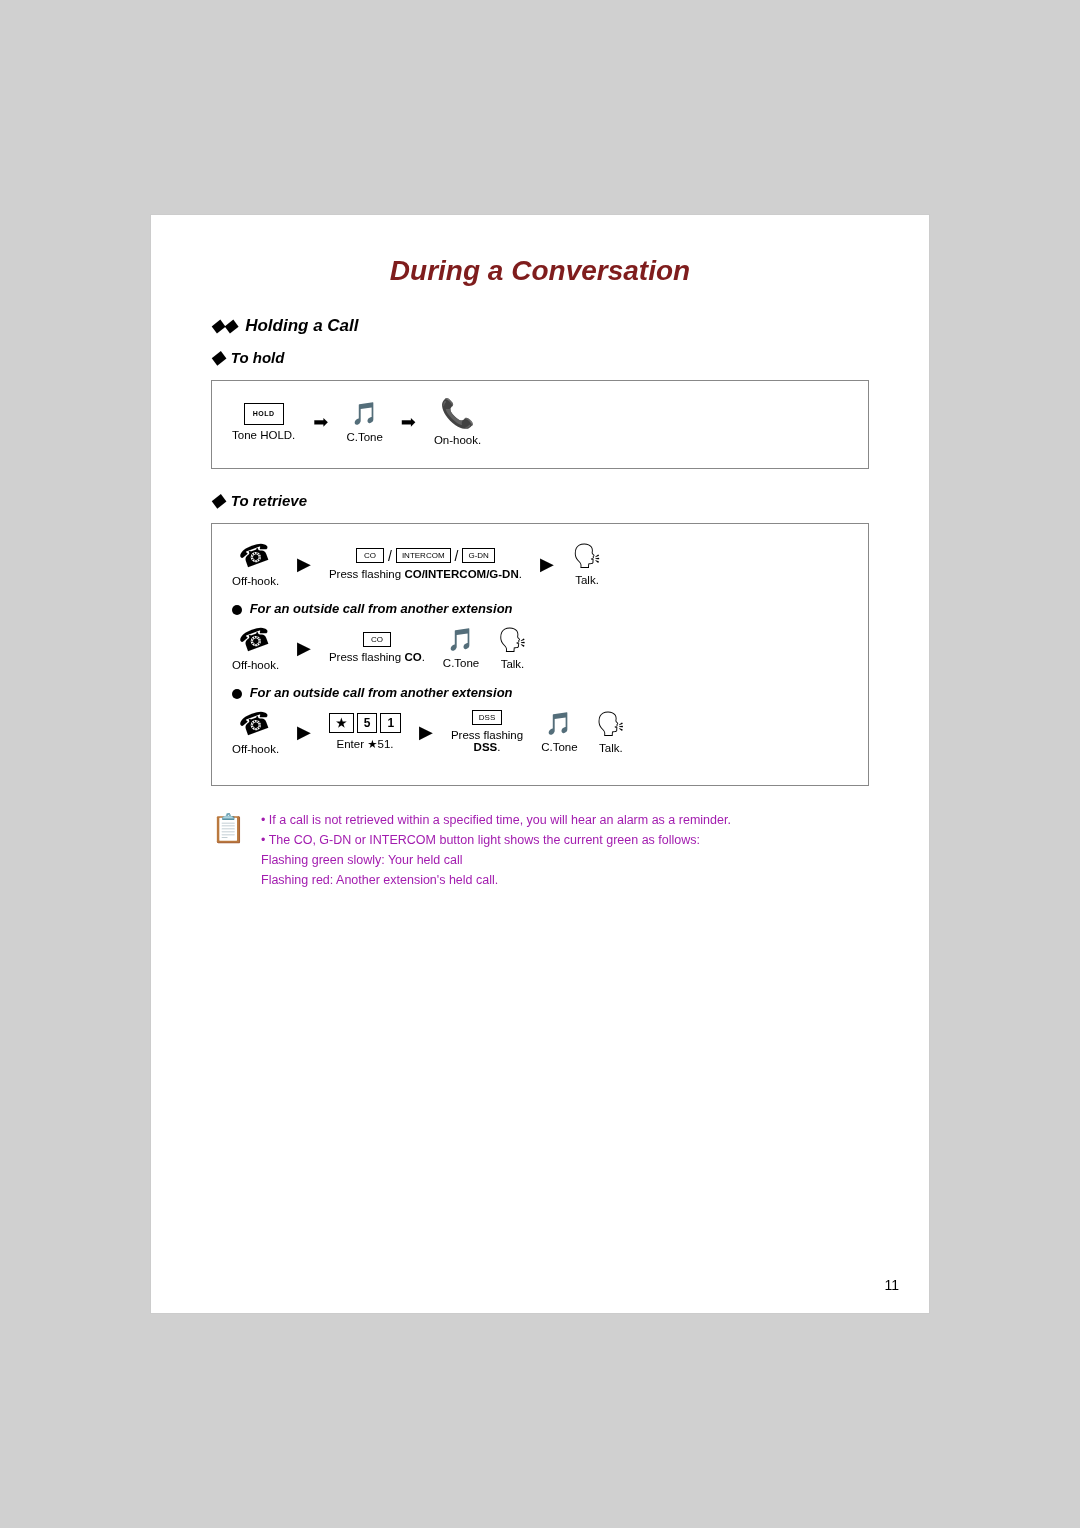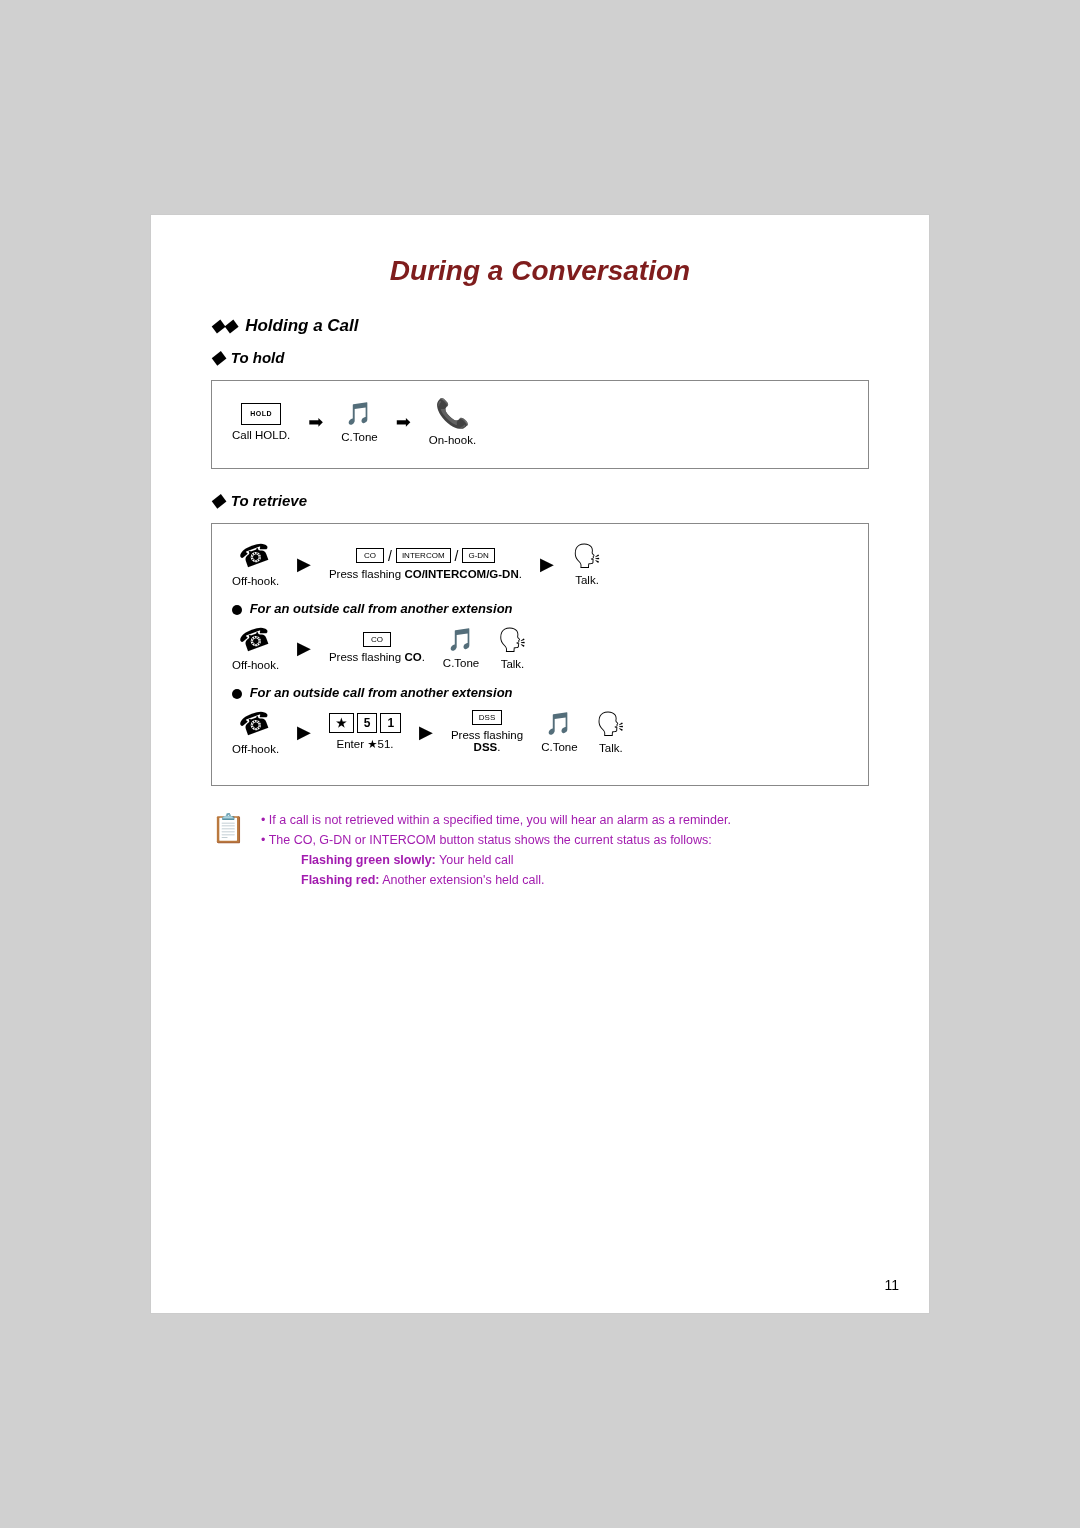--- a/index.html
+++ b/index.html
@@ -147,21 +147,21 @@
       font-size: 28px;
       min-width: 36px;
       text-align: center;
       margin-top: 2px;
     }
     .note-text {
       font-size: 12.5px;
       line-height: 1.6;
       color: #a21caf;
     }
-    .note-text b { font-weight: bold; margin-left: 40px; }
+    .note-text b { font-weight: normal; }
     .page-num {
       position: absolute;
       bottom: 20px;
       right: 30px;
       font-size: 14px;
     }
     .key-box {
       border: 1px solid #000;
       padding: 2px 6px;
       font-size: 12px;
@@ -201,21 +201,21 @@
   </div>
 
   <div class="box">
     <div class="step-row">
 
       <div class="step-item">
         <div class="hold-btn">
           <span>HOLD</span>
         </div>
         <div class="step-label">
-          <span>Call HOLD.</span>
+          <span>Tone HOLD.</span>
         </div>
       </div>
 
       <span class="arrow">➡</span>
 
       <div class="step-item">
         <span class="ctone-icon">🎵</span>
         <div class="step-label">C.Tone</div>
       </div>
 
@@ -354,21 +354,21 @@
         </div>
       </div>
     </div>
 
   </div>
 
   <div class="note-section">
     <div class="note-icon">📋</div>
     <div class="note-text">
       <span>• </span><span>If a call is not retrieved within a specified time, you will hear an alarm as a reminder.</span><br>
-      <span>• </span><span>The CO, G-DN or INTERCOM button status shows the current status as follows:</span><br>
+      <span>• </span><span>The CO, G-DN or INTERCOM button light shows the current green as follows:</span><br>
       <b>Flashing green slowly:</b><span> Your held call</span><br>
       <b>Flashing red:</b><span> Another extension's held call.</span>
     </div>
   </div>
 
   <div class="page-num">11</div>
 
 </div>
 
 </body></html>

